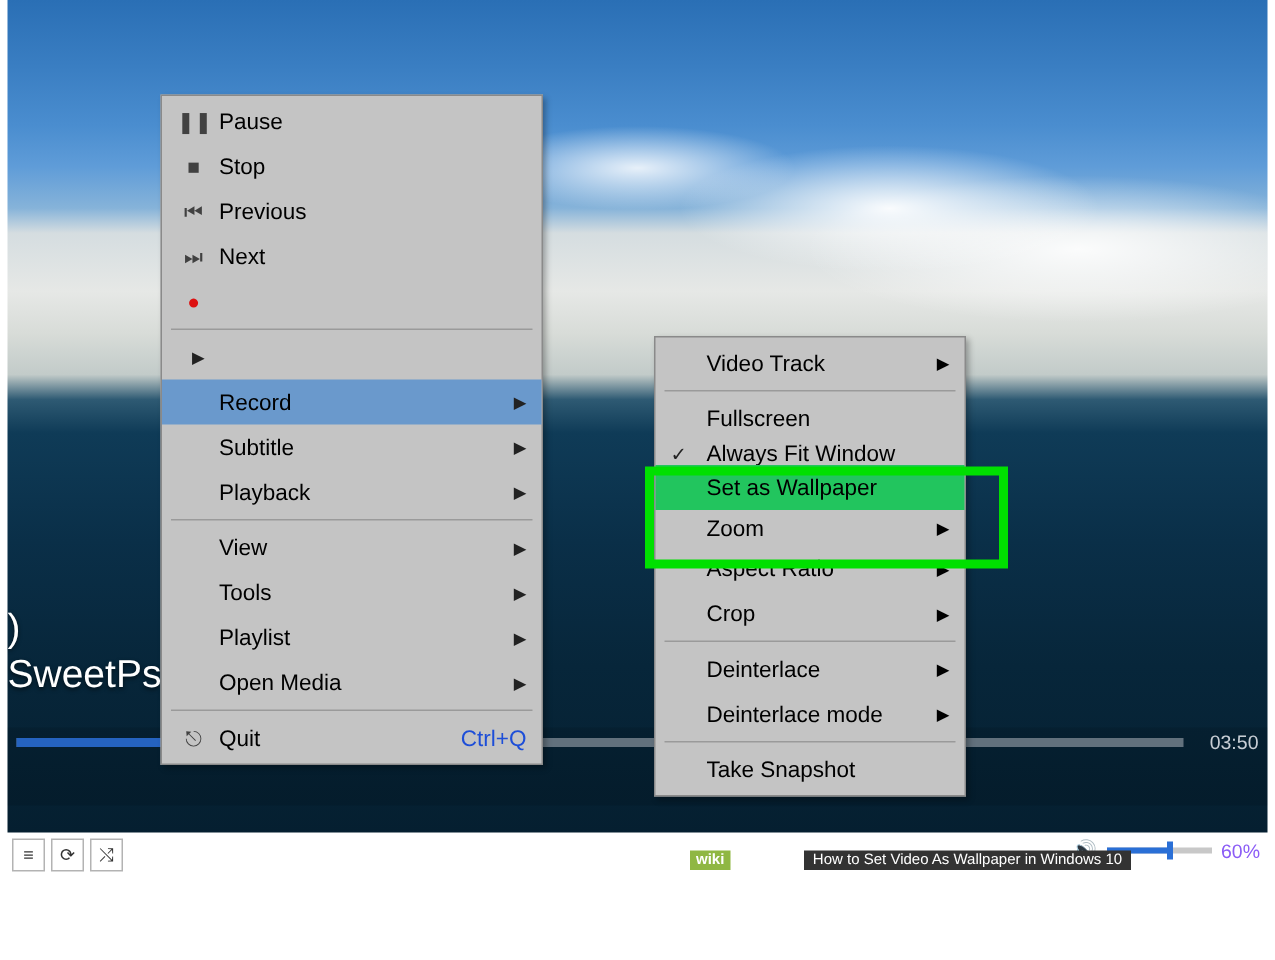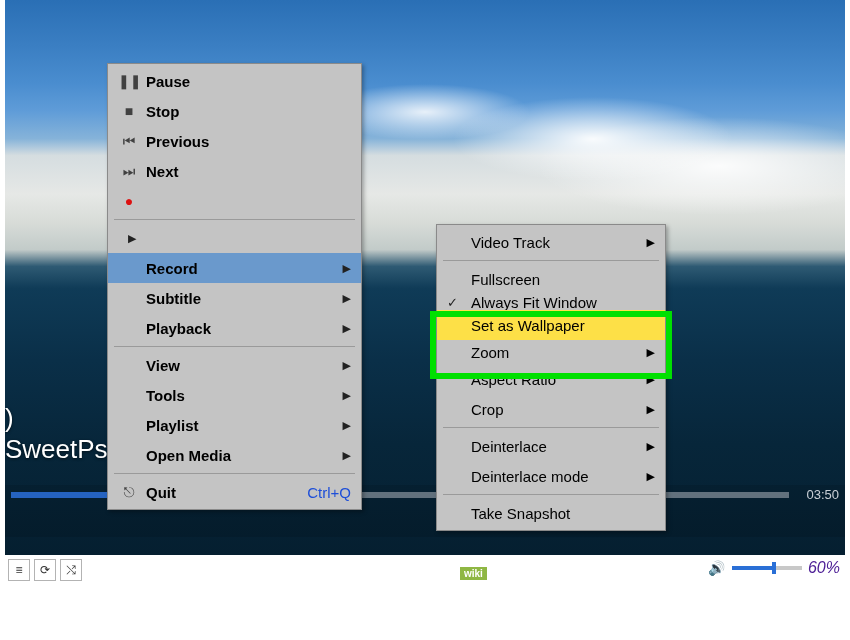--- a/index.html
+++ b/index.html
@@ -56,21 +56,21 @@
 .btn-group { position: absolute; left: 3px; top: 4px; display: flex; gap: 4px; }
 .icon-btn {
   width: 22px; height: 22px; border: 1px solid #b3b3b3; background: #fff;
   display: flex; align-items: center; justify-content: center;
   font-size: 12px; color: #333; cursor: pointer;
 }
 .volume-area { position: absolute; right: 5px; top: 4px; display: flex; align-items: center; gap: 6px; }
 .vol-track { width: 70px; height: 4px; background: #c8c8c8; position: relative; }
 .vol-fill { position: absolute; left: 0; top: 0; height: 4px; background: #2a6fd6; }
 .vol-knob { position: absolute; top: -4px; width: 4px; height: 12px; background: #2a6fd6; }
-.vol-label { font-size: 16px; color: #4c1d95; font-style: italic; }
+.vol-label { font-size: 13px; color: #8b5cf6; }
 .mute-icon { font-size: 14px; color: #333; }
 
 .watermark {
   position: absolute; left: 460px; bottom: 58px; height: 18px;
   display: flex; align-items: center; font-size: 11px; color: #fff; gap: 48px;
 }
 .wm-logo {
   background: #8fb743; color: #fff; padding: 1px 4px; font-weight: bold;
   font-size: 10px; margin-right: 1px;
 }
@@ -82,33 +82,33 @@
   box-shadow: 2px 2px 4px rgba(0,0,0,.3); padding: 2px 0;
 }
 .menu-item {
   display: flex; align-items: center; height: 30px; padding: 0 10px 0 10px;
   font-size: 15px; color: #000; cursor: default; position: relative;
 }
 .menu-item .mi-icon {
   width: 22px; text-align: center; color: #414141; font-size: 14px;
 }
 .menu-item.record .mi-icon { color: #d11; }
-.menu-item .mi-label { flex: 1; padding-left: 6px; font-weight: bold; }
+.menu-item .mi-label { flex: 1; padding-left: 6px; }
 .menu-item .mi-arrow { color: #222; font-size: 11px; padding-left: 10px; }
 .menu-item .mi-short { color: #1d4ed8; padding-left: 20px; }
 .menu-sep { height: 1px; background: #9a9a9a; margin: 3px 6px; }
 .menu-item.hover-blue { background: #6a99cc; }
 .menu-item.indent .mi-label { padding-left: 28px; }
 
 #main-menu { left: 107px; top: 63px; width: 255px; }
-#sub-menu { left: 436px; top: 224px; width: 230px; }
+#sub-menu { left: 436px; top: 224px; width: 208px; }
 
 .sub-item { display: flex; align-items: center; height: 30px; padding: 0 10px 0 34px; font-size: 15px; position: relative; }
 .sub-item .mi-arrow { position: absolute; right: 10px; font-size: 11px; }
-.sub-item.hover-light { background: #fde047; }
+.sub-item.hover-light { background: #22c55e; }
 .sub-item .tick { position: absolute; left: 10px; color: #222; font-size: 13px; }
 
 .highlight-box {
   position: absolute; border: 6px solid #00e000;
   left: 430px; top: 311px; width: 242px; height: 68px;
   pointer-events: none;
 }
 .blue-side {
   position: absolute; left: 432px; top: 315px; width: 6px; height: 30px;
   background: #5a8fca;
@@ -145,20 +145,21 @@
     <div class="vol-track">
       <div class="vol-fill" id="vf" style="width: 42px;"></div>
       <div class="vol-knob" id="vk" style="left: 40px;"></div>
     </div>
     <span class="vol-label">60%</span>
   </div>
 </div>
 
 <div class="watermark">
   <span class="wm-logo">wiki</span>
+  <span class="wm-text">How to Set Video As Wallpaper in Windows 10</span>
 </div>
 
 <div id="main-menu" class="menu">
   <div class="menu-item">
     <span class="mi-icon">❚❚</span>
     <span class="mi-label">Pause</span>
   </div>
   <div class="menu-item">
     <span class="mi-icon">■</span>
     <span class="mi-label">Stop</span>

